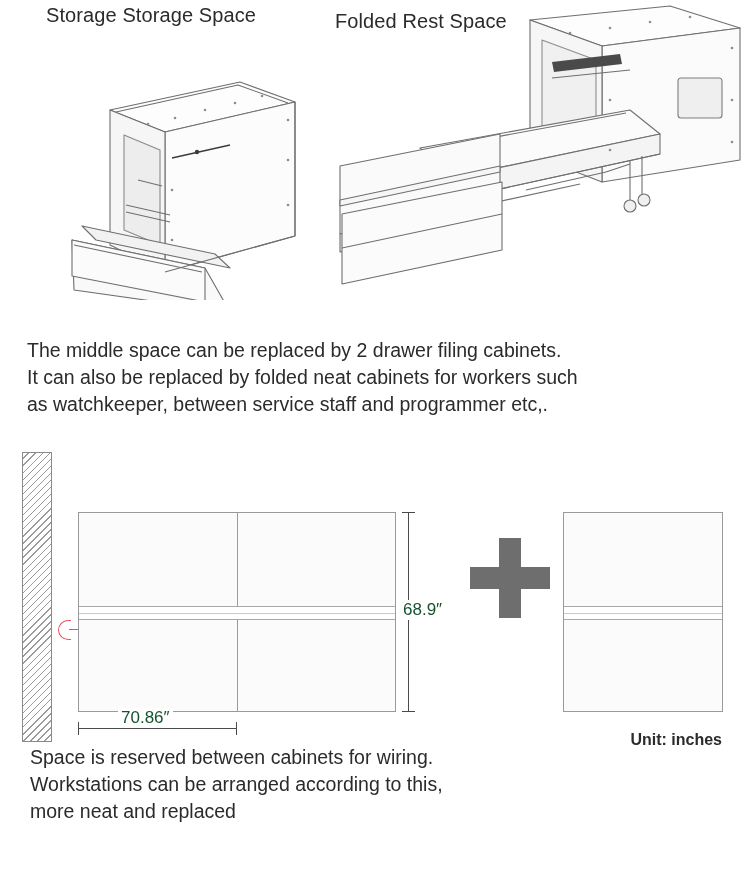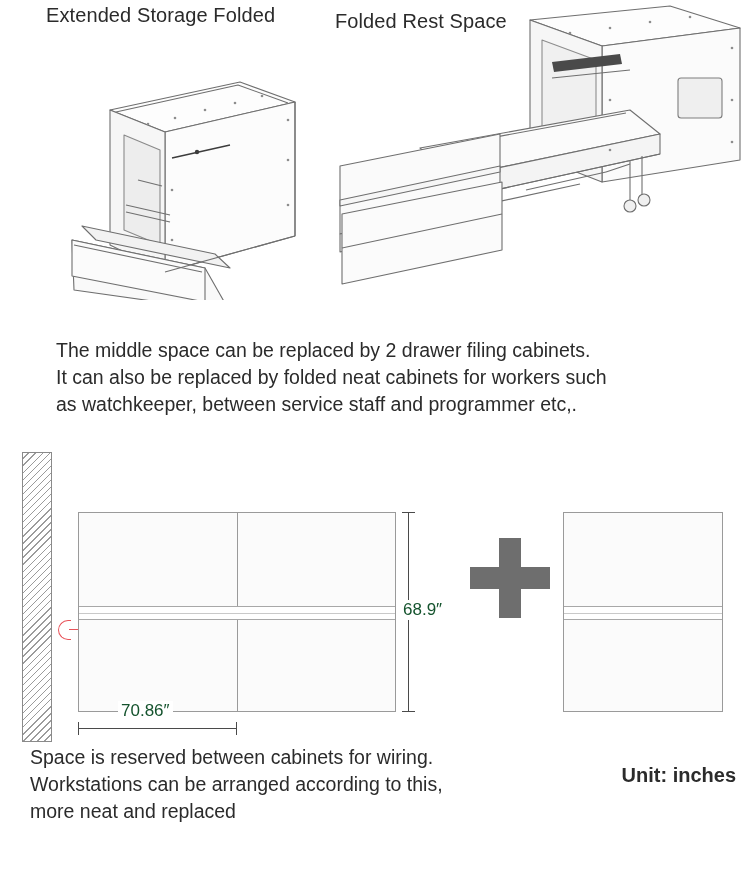--- a/index.html
+++ b/index.html
@@ -39,21 +39,21 @@
   #illus-storage { left: 30px;  top: 40px; width: 300px; height: 260px; }
   #illus-rest    { left: 330px; top: 0px;  width: 420px; height: 300px; }
 
   
   .para {
     position: absolute;
     font-size: 19.5px;
     line-height: 27px;
     color: #2b2b2b;
   }
-  #para-middle { left: 56px; top: 337px; width: 690px; }
+  #para-middle { left: 27px; top: 337px; width: 690px; }
   #para-bottom { left: 30px; top: 744px; width: 700px; }
   .para div { white-space: nowrap; }
 
   
   #diagram {
     position: absolute;
     left: 0;
     top: 440px;
     width: 750px;
     height: 320px;
@@ -163,21 +163,21 @@
   }
   .dim-label {
     position: absolute;
     font-size: 17px;
     color: #14532d;
     background: #ffffff;
     padding: 0 3px;
     white-space: nowrap;
   }
   #dim-v-label { left: 400px; top: 160px; }
-  #dim-h-label { left: 118px; top: 261px; }
+  #dim-h-label { left: 118px; top: 268px; }
 
   
   .plus {
     position: absolute;
     left: 470px;
     top: 96px;
   }
   .plus .bar-h {
     position: absolute;
     left: 0; top: 31px;
@@ -187,35 +187,34 @@
   .plus .bar-v {
     position: absolute;
     left: 29px; top: 2px;
     width: 22px; height: 80px;
     background: #6e6e6e;
   }
 
   
   #unit-note {
     position: absolute;
-    right: 14px;
+    right: 28px;
     top: 291px;
-    font-size: 20px;
+    font-size: 16px;
     font-weight: bold;
     color: #2b2b2b;
     white-space: nowrap;
-    margin-top: 33px;
   }
 </style>
 </head>
 <body>
 
 <div class="page">
 
-  <div class="head-label" id="head-left">Extended Storage Folded</div>
+  <div class="head-label" id="head-left">Storage Storage Space</div>
   <div class="head-label" id="head-right">Folded Rest Space</div>
 
   <div class="illus" id="illus-storage">
     <svg width="300" height="260" viewBox="0 0 300 260" xmlns="http://www.w3.org/2000/svg">
       <g fill="none" stroke="#6f6f6f" stroke-width="1.1" stroke-linejoin="round">
 
         <polygon points="80,70 210,42 265,62 135,92" fill="#fdfdfd"></polygon>
 
         <polyline points="86,72 208,45 258,63"></polyline>
 

